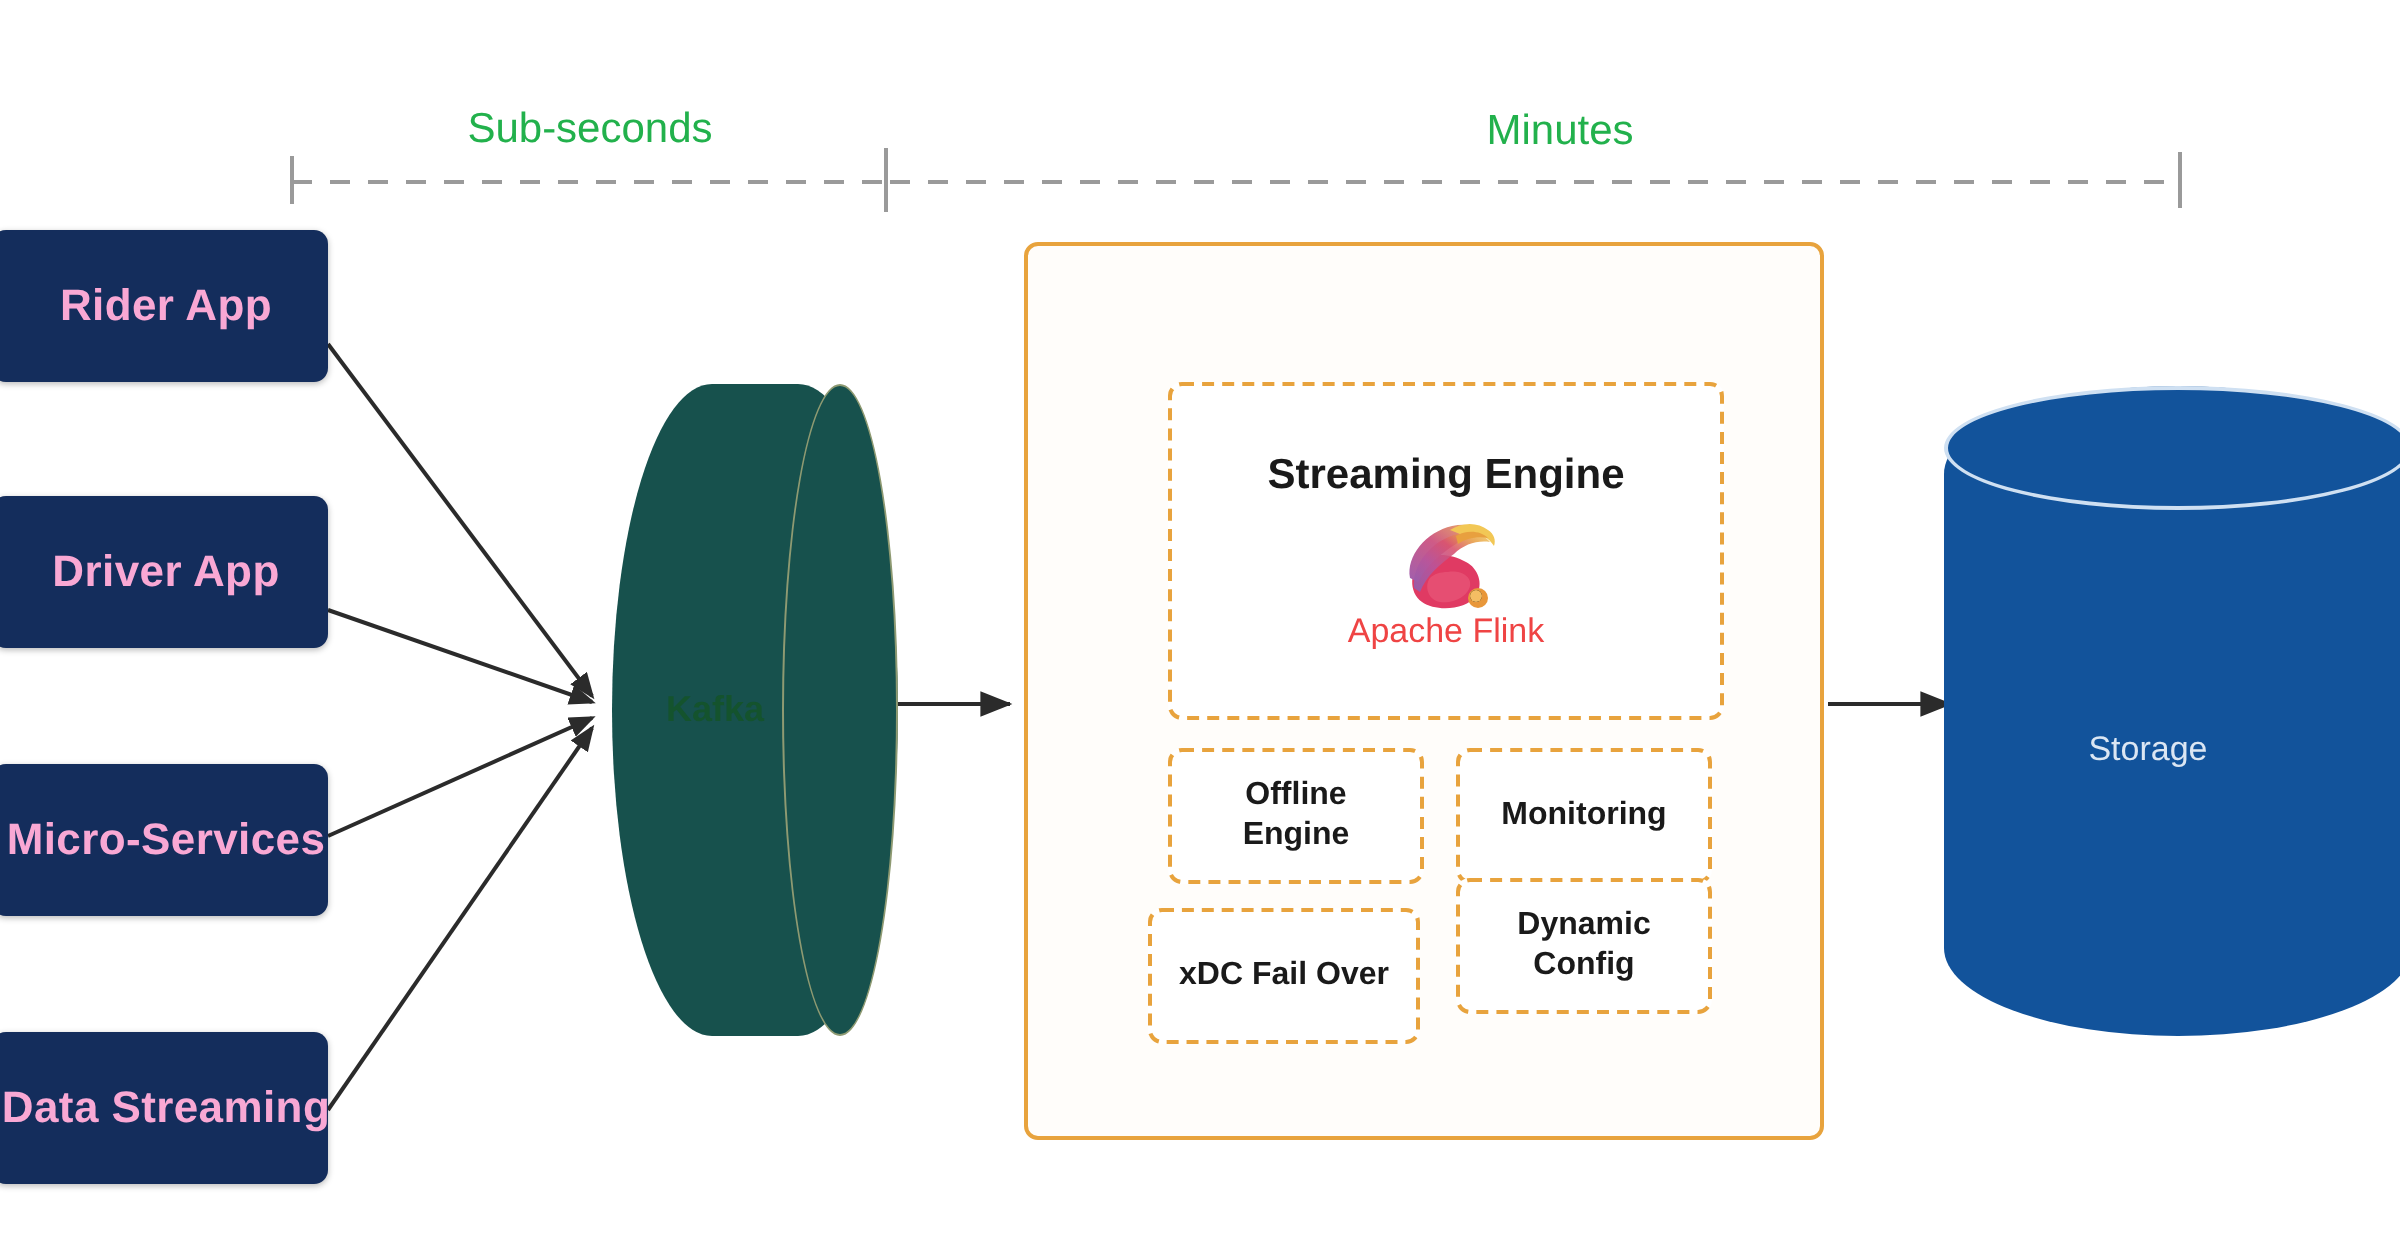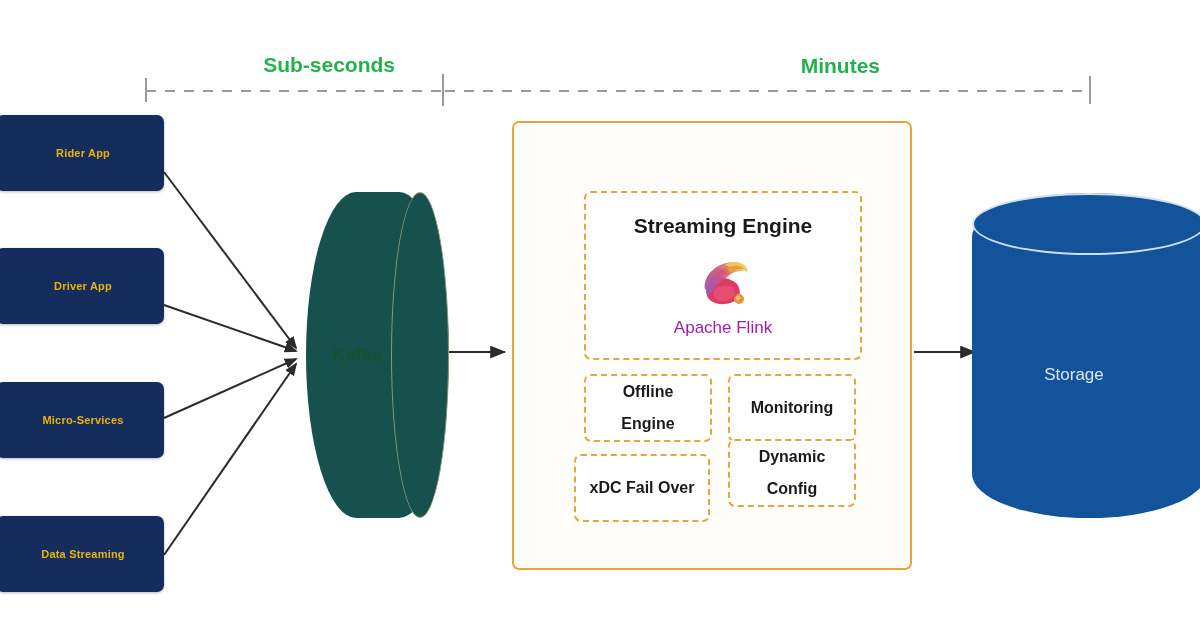--- a/index.html
+++ b/index.html
@@ -14,25 +14,25 @@
     position: relative;
     width: 1200px;
     height: 630px;
     background: #ffffff;
     overflow: hidden;
   }
 
   
   .timeline-label {
     position: absolute;
-    font-weight: bold;
+    font-weight: normal;
     font-size: 21px;
     color: #22b14c;
     white-space: nowrap;
-    text-align: right;
+    text-align: center;
   }
   .timeline-svg {
     position: absolute;
     left: 0;
     top: 0;
     width: 1200px;
     height: 630px;
     pointer-events: none;
   }
 
@@ -43,23 +43,23 @@
     width: 168px;
     height: 76px;
     background: #142d5c;
     border-radius: 7px;
     box-shadow: 0 1px 3px rgba(0,0,0,0.28);
     display: flex;
     align-items: center;
     justify-content: center;
   }
   .source-box span {
-    color: #eab308;
+    color: #f9a8d4;
     font-weight: bold;
-    font-size: 11px;
+    font-size: 22px;
     letter-spacing: .2px;
     white-space: nowrap;
     padding-left: 6px;
   }
 
   
   #kafka-cylinder {
     position: absolute;
     left: 306px;
     top: 192px;
@@ -113,38 +113,37 @@
     position: absolute;
     border: 2px dashed #e8a33d;
     border-radius: 7px;
     background: #ffffff;
     box-sizing: border-box;
     display: flex;
     flex-direction: column;
     align-items: center;
     justify-content: center;
     text-align: right;
-    gap: 12px;
   }
 
   #streaming-engine {
     left: 70px;
     top: 68px;
     width: 278px;
     height: 169px;
   }
   #streaming-engine .se-title {
     font-weight: bold;
     font-size: 21px;
     color: #1a1a1a;
     margin-bottom: 6px;
   }
   #streaming-engine .se-sub {
     font-size: 17px;
-    color: #a21caf;
+    color: #ef4444;
     margin-top: 0;
   }
 
   .small-card {
     width: 128px;
     height: 68px;
   }
   .small-card span {
     font-weight: bold;
     font-size: 16px;

